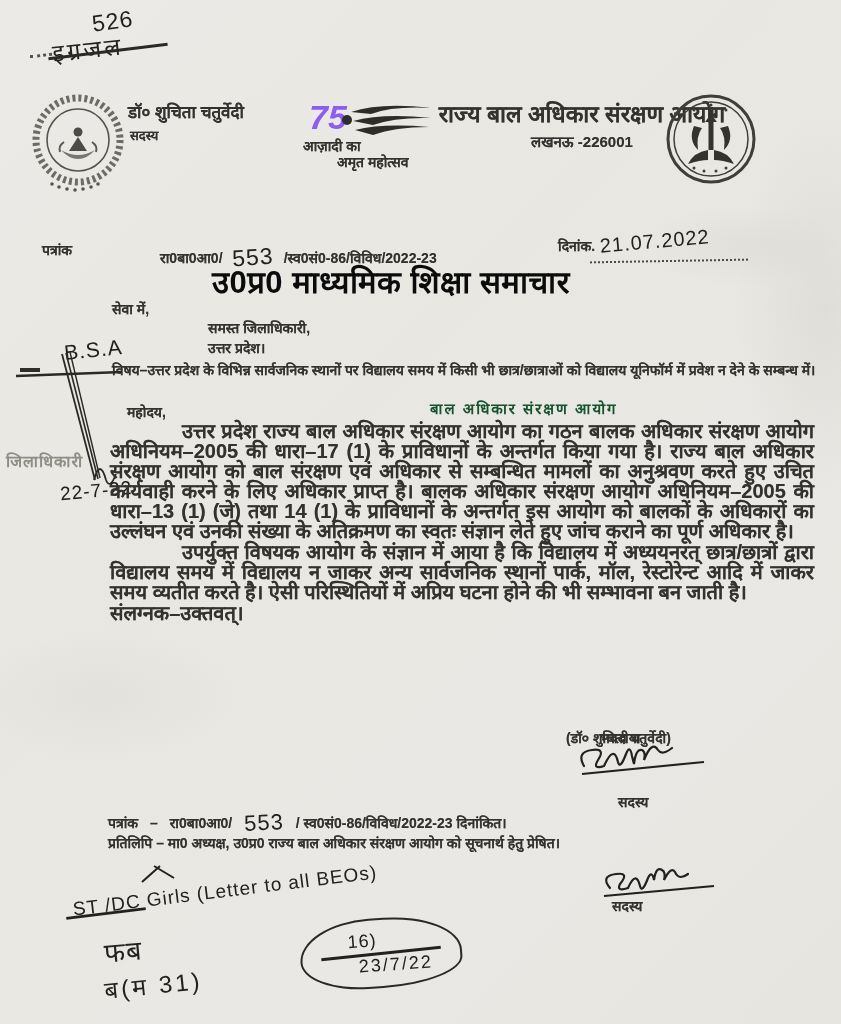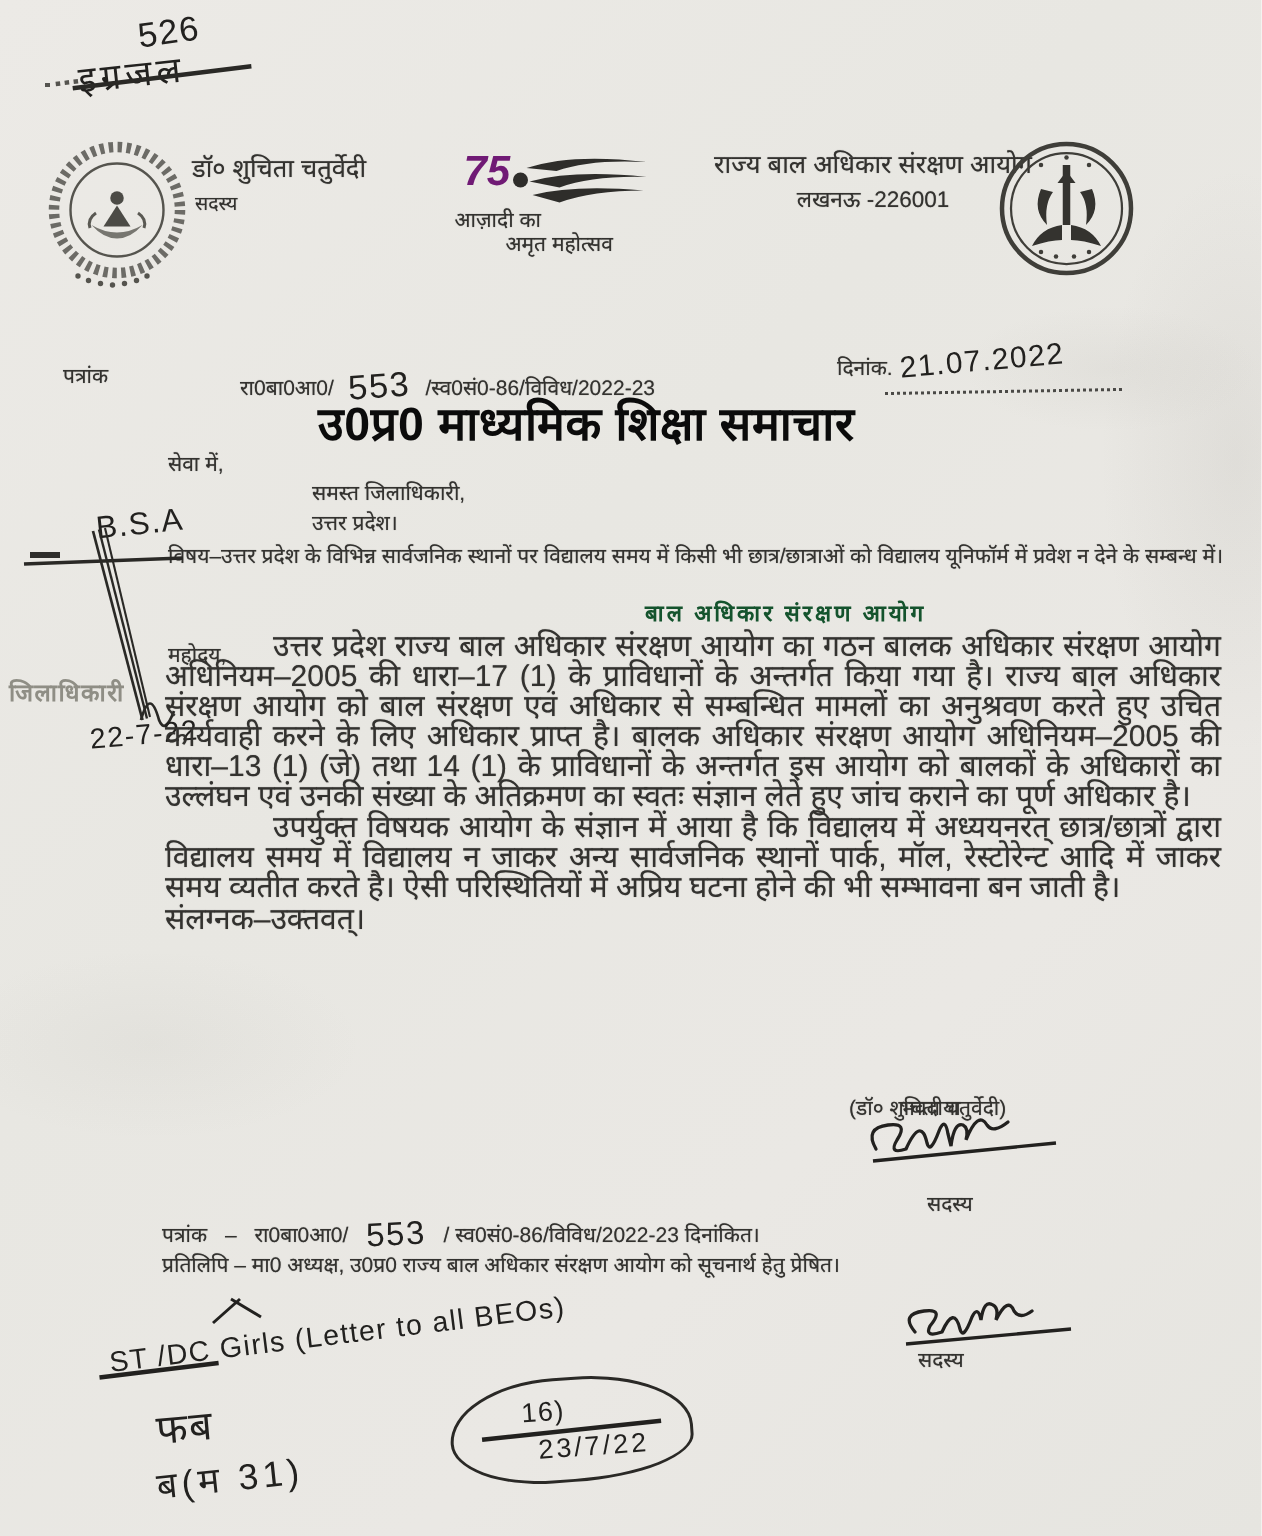--- a/index.html
+++ b/index.html
@@ -4,21 +4,21 @@
 <style>
   html,body{margin:0;padding:0;}
   body{
     width:841px;height:1024px;position:relative;overflow:hidden;
     background:linear-gradient(135deg,#eceae6 0%,#e8e7e2 40%,#eae8e4 70%,#e6e5e0 100%);
     font-family:"Liberation Sans","DejaVu Sans",sans-serif;
     color:#3a3936;
   }
   .abs{position:absolute;}
   
-  .print{color:#33322f;font-weight:400;text-shadow:0 0 .6px rgba(40,40,38,.55);}
+  .print{color:#33322f;font-weight:700;text-shadow:0 0 .6px rgba(40,40,38,.55);}
   .hand{color:#22211f;font-weight:400;letter-spacing:1px;}
   .paper-noise{position:absolute;inset:0;pointer-events:none;
     background:
       radial-gradient(140px 60px at 88% 24%, rgba(160,158,150,.10), transparent 70%),
       radial-gradient(200px 90px at 12% 68%, rgba(160,158,150,.08), transparent 70%),
       radial-gradient(120px 260px at 98% 30%, rgba(150,148,140,.12), transparent 75%);
   }
   .body-text{width:704px;text-align:justify;font-size:20px;line-height:20px;}
   .body-text p{margin:0 0 1px 0;text-indent:3.6em;}
   .subject{width:652px;padding-left:96px;text-indent:-96px;text-align:justify;
@@ -59,33 +59,33 @@
         <circle cx="63" cy="95" r="1.8"></circle>
       <circle cx="70" cy="92" r="1.8"></circle>
     </g>
   </svg>
 </div>
 
 <div class="abs print" style="left:128px;top:100px;font-size:17px;">डॉ० शुचिता चतुर्वेदी</div>
 <div class="abs print" style="left:130px;top:126px;font-size:13px;">सदस्य</div>
 
 <div class="abs" style="left:303px;top:98px;width:140px;height:72px;">
-  <div class="abs" style="left:6px;top:0;font-size:28px;font-weight:700;font-style:italic;color:#701a75;">75</div>
+  <div class="abs" style="left:6px;top:0;font-size:34px;font-weight:700;font-style:italic;color:#8b5cf6;">75</div>
   <svg class="abs" style="left:34px;top:6px;" width="100" height="34" viewBox="0 0 100 34">
     <circle cx="10" cy="16" r="5" fill="#2e2d2a"></circle>
     <path d="M14 8 q30 -10 80 -4 q-38 -2 -60 6 z" fill="#2e2d2a"></path>
     <path d="M16 17 q30 -8 78 -3 q-36 -1 -58 7 z" fill="#2e2d2a"></path>
     <path d="M18 26 q28 -7 74 -3 q-34 0 -56 8 z" fill="#2e2d2a"></path>
   </svg>
   <div class="abs print" style="left:0px;top:38px;font-size:14px;">आज़ादी का</div>
   <div class="abs print" style="left:34px;top:54px;font-size:14px;">अमृत महोत्सव</div>
 </div>
 
 <div class="abs" style="left:412px;top:96px;width:340px;text-align:center;">
-  <div class="print" style="font-size:17px;margin-top:1px;">राज्य बाल अधिकार संरक्षण आयोग</div>
+  <div class="print" style="font-size:23px;margin-top:1px;">राज्य बाल अधिकार संरक्षण आयोग</div>
   <div class="print" style="font-size:15px;margin-top:2px;">लखनऊ -226001</div>
 </div>
 
 <div class="abs" style="left:664px;top:92px;">
   <svg width="94" height="94" viewBox="0 0 94 94">
     <circle cx="47" cy="47" r="43" fill="none" stroke="#3f3e39" stroke-width="3"></circle>
     <circle cx="47" cy="47" r="37" fill="none" stroke="#3f3e39" stroke-width="1.5"></circle>
     <path d="M47 18 v40" stroke="#34332f" stroke-width="5"></path>
     <path d="M47 22 l-6 8 h12 z" fill="#34332f"></path>
     <path d="M44 58 q-14 2 -20 14 q12 -4 20 -4 z" fill="#34332f"></path>
@@ -132,21 +132,21 @@
 <svg class="abs" style="left:10px;top:348px;" width="130" height="160" viewBox="0 0 130 160">
   <line x1="6" y1="28" x2="112" y2="24" stroke="#2a2926" stroke-width="2.5"></line>
   <line x1="52" y1="6" x2="85" y2="132" stroke="#2a2926" stroke-width="1.8"></line>
   <line x1="56" y1="5" x2="88" y2="131" stroke="#2a2926" stroke-width="1.6"></line>
   <line x1="60" y1="4" x2="90" y2="130" stroke="#2a2926" stroke-width="1.4"></line>
   <path d="M84 132 q6 -22 12 0 q4 10 10 -6" stroke="#2a2926" stroke-width="1.8" fill="none"></path>
 </svg>
 <div class="abs" style="left:6px;top:450px;font-size:16px;font-weight:700;color:#8f8e85;filter:blur(.4px);letter-spacing:1px;">जिलाधिकारी</div>
 <div class="abs hand" style="left:60px;top:480px;font-size:19px;transform:rotate(-5deg);">22-7-22</div>
 
-<div class="abs print" style="left:112px;top:402px;font-size:14px;margin-top:24px;">महोदय,</div>
+<div class="abs print" style="left:127px;top:402px;font-size:14px;">महोदय,</div>
 
 <div class="abs print body-text" style="left:110px;top:421px;">
   <p>उत्तर प्रदेश राज्य बाल अधिकार संरक्षण आयोग का गठन बालक अधिकार संरक्षण आयोग अधिनियम–2005 की धारा–17 (1) के प्राविधानों के अन्तर्गत किया गया है। राज्य बाल अधिकार संरक्षण आयोग को बाल संरक्षण एवं अधिकार से सम्बन्धित मामलों का अनुश्रवण करते हुए उचित कार्यवाही करने के लिए अधिकार प्राप्त है। बालक अधिकार संरक्षण आयोग अधिनियम–2005 की धारा–13 (1) (जे) तथा 14 (1) के प्राविधानों के अन्तर्गत इस आयोग को बालकों के अधिकारों का उल्लंघन एवं उनकी संख्या के अतिक्रमण का स्वतः संज्ञान लेते हुए जांच कराने का पूर्ण अधिकार है।</p>
   <p>उपर्युक्त विषयक आयोग के संज्ञान में आया है कि विद्यालय में अध्ययनरत् छात्र/छात्रों द्वारा विद्यालय समय में विद्यालय न जाकर अन्य सार्वजनिक स्थानों पार्क, मॉल, रेस्टोरेन्ट आदि में जाकर समय व्यतीत करते है। ऐसी परिस्थितियों में अप्रिय घटना होने की भी सम्भावना बन जाती है।</p>
   <p style="text-indent:0;">संलग्नक–उक्तवत्।</p>
 </div>
 
 <div class="abs print" style="left:600px;top:728px;font-size:14px;">भवदीया</div>
 <svg class="abs" style="left:572px;top:736px;" width="150" height="48" viewBox="0 0 150 48">
   <path d="M12 30 q-8 -14 8 -16 q14 -2 6 10 q-6 10 6 6 q10 -22 14 -4 q2 8 8 -8 q4 -10 6 2 l2 8 q2 -16 8 -14 q4 2 2 10 q8 -20 14 -10 q4 6 14 -2" stroke="#22211f" stroke-width="2.2" fill="none" stroke-linecap="round"></path>

